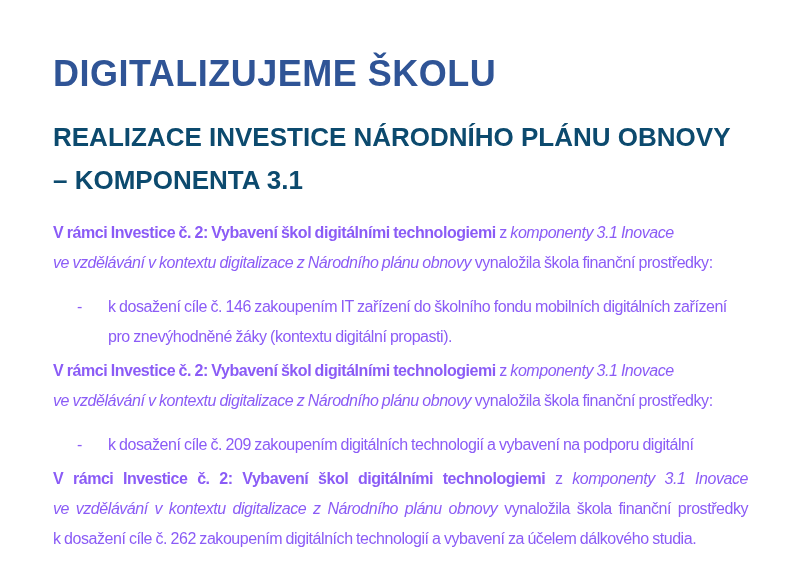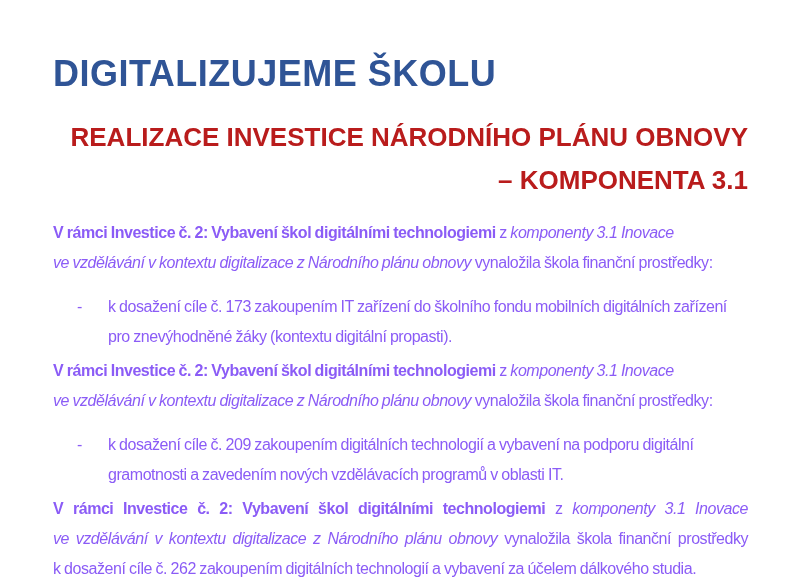--- a/index.html
+++ b/index.html
@@ -29,42 +29,41 @@
   .line{white-space:nowrap;}
   .line.just{white-space:normal;text-align:justify;text-align-last:justify;}
   .seg.b{font-weight:700;}
   .seg.i{font-style:italic;}
 </style>
 </head>
 <body>
 
 <div class="page">
   <h1 class="h1" style="color: rgb(47, 84, 150);">DIGITALIZUJEME ŠKOLU</h1>
-  <div class="h2" style="color: #b91c1c; text-align: right;">
+  <div class="h2" style="color: #0c4a6e;">
     <div class="h2line">REALIZACE INVESTICE NÁRODNÍHO PLÁNU OBNOVY</div>
     <div class="h2line">– KOMPONENTA 3.1</div>
   </div>
   <div class="bodytext" id="doc-body" style="color: #8b5cf6;">
       <div class="block paragraph">
         <div class="line"><span class="seg b">V rámci Investice č. 2: Vybavení škol digitálními technologiemi</span><span class="seg r"> z </span><span class="seg i">komponenty 3.1 Inovace</span></div>
         <div class="line"><span class="seg i">ve vzdělávání v kontextu digitalizace z Národního plánu obnovy</span><span class="seg r"> vynaložila škola finanční prostředky:</span></div>
       </div>
       <div class="block bullet">
         <span class="bullet-dash">-</span>
-        <div class="line"><span class="seg r">k dosažení cíle č. 173 zakoupením IT zařízení do školního fondu mobilních digitálních zařízení</span></div>
+        <div class="line"><span class="seg r">k dosažení cíle č. 146 zakoupením IT zařízení do školního fondu mobilních digitálních zařízení</span></div>
         <div class="line"><span class="seg r">pro znevýhodněné žáky (kontextu digitální propasti).</span></div>
       </div>
       <div class="block paragraph">
         <div class="line"><span class="seg b">V rámci Investice č. 2: Vybavení škol digitálními technologiemi</span><span class="seg r"> z </span><span class="seg i">komponenty 3.1 Inovace</span></div>
         <div class="line"><span class="seg i">ve vzdělávání v kontextu digitalizace z Národního plánu obnovy</span><span class="seg r"> vynaložila škola finanční prostředky:</span></div>
       </div>
       <div class="block bullet">
         <span class="bullet-dash">-</span>
         <div class="line"><span class="seg r">k dosažení cíle č. 209 zakoupením digitálních technologií a vybavení na podporu digitální</span></div>
-        <div class="line"><span class="seg r">gramotnosti a zavedením nových vzdělávacích programů v oblasti IT.</span></div>
       </div>
       <div class="block paragraph">
         <div class="line just"><span class="seg b">V rámci Investice č. 2: Vybavení škol digitálními technologiemi</span><span class="seg r"> z </span><span class="seg i">komponenty 3.1 Inovace</span></div>
         <div class="line just"><span class="seg i">ve vzdělávání v kontextu digitalizace z Národního plánu obnovy</span><span class="seg r"> vynaložila škola finanční prostředky</span></div>
         <div class="line"><span class="seg r">k dosažení cíle č. 262 zakoupením digitálních technologií a vybavení za účelem dálkového studia.</span></div>
       </div>
     </div>
 </div>
 
 </body></html>

